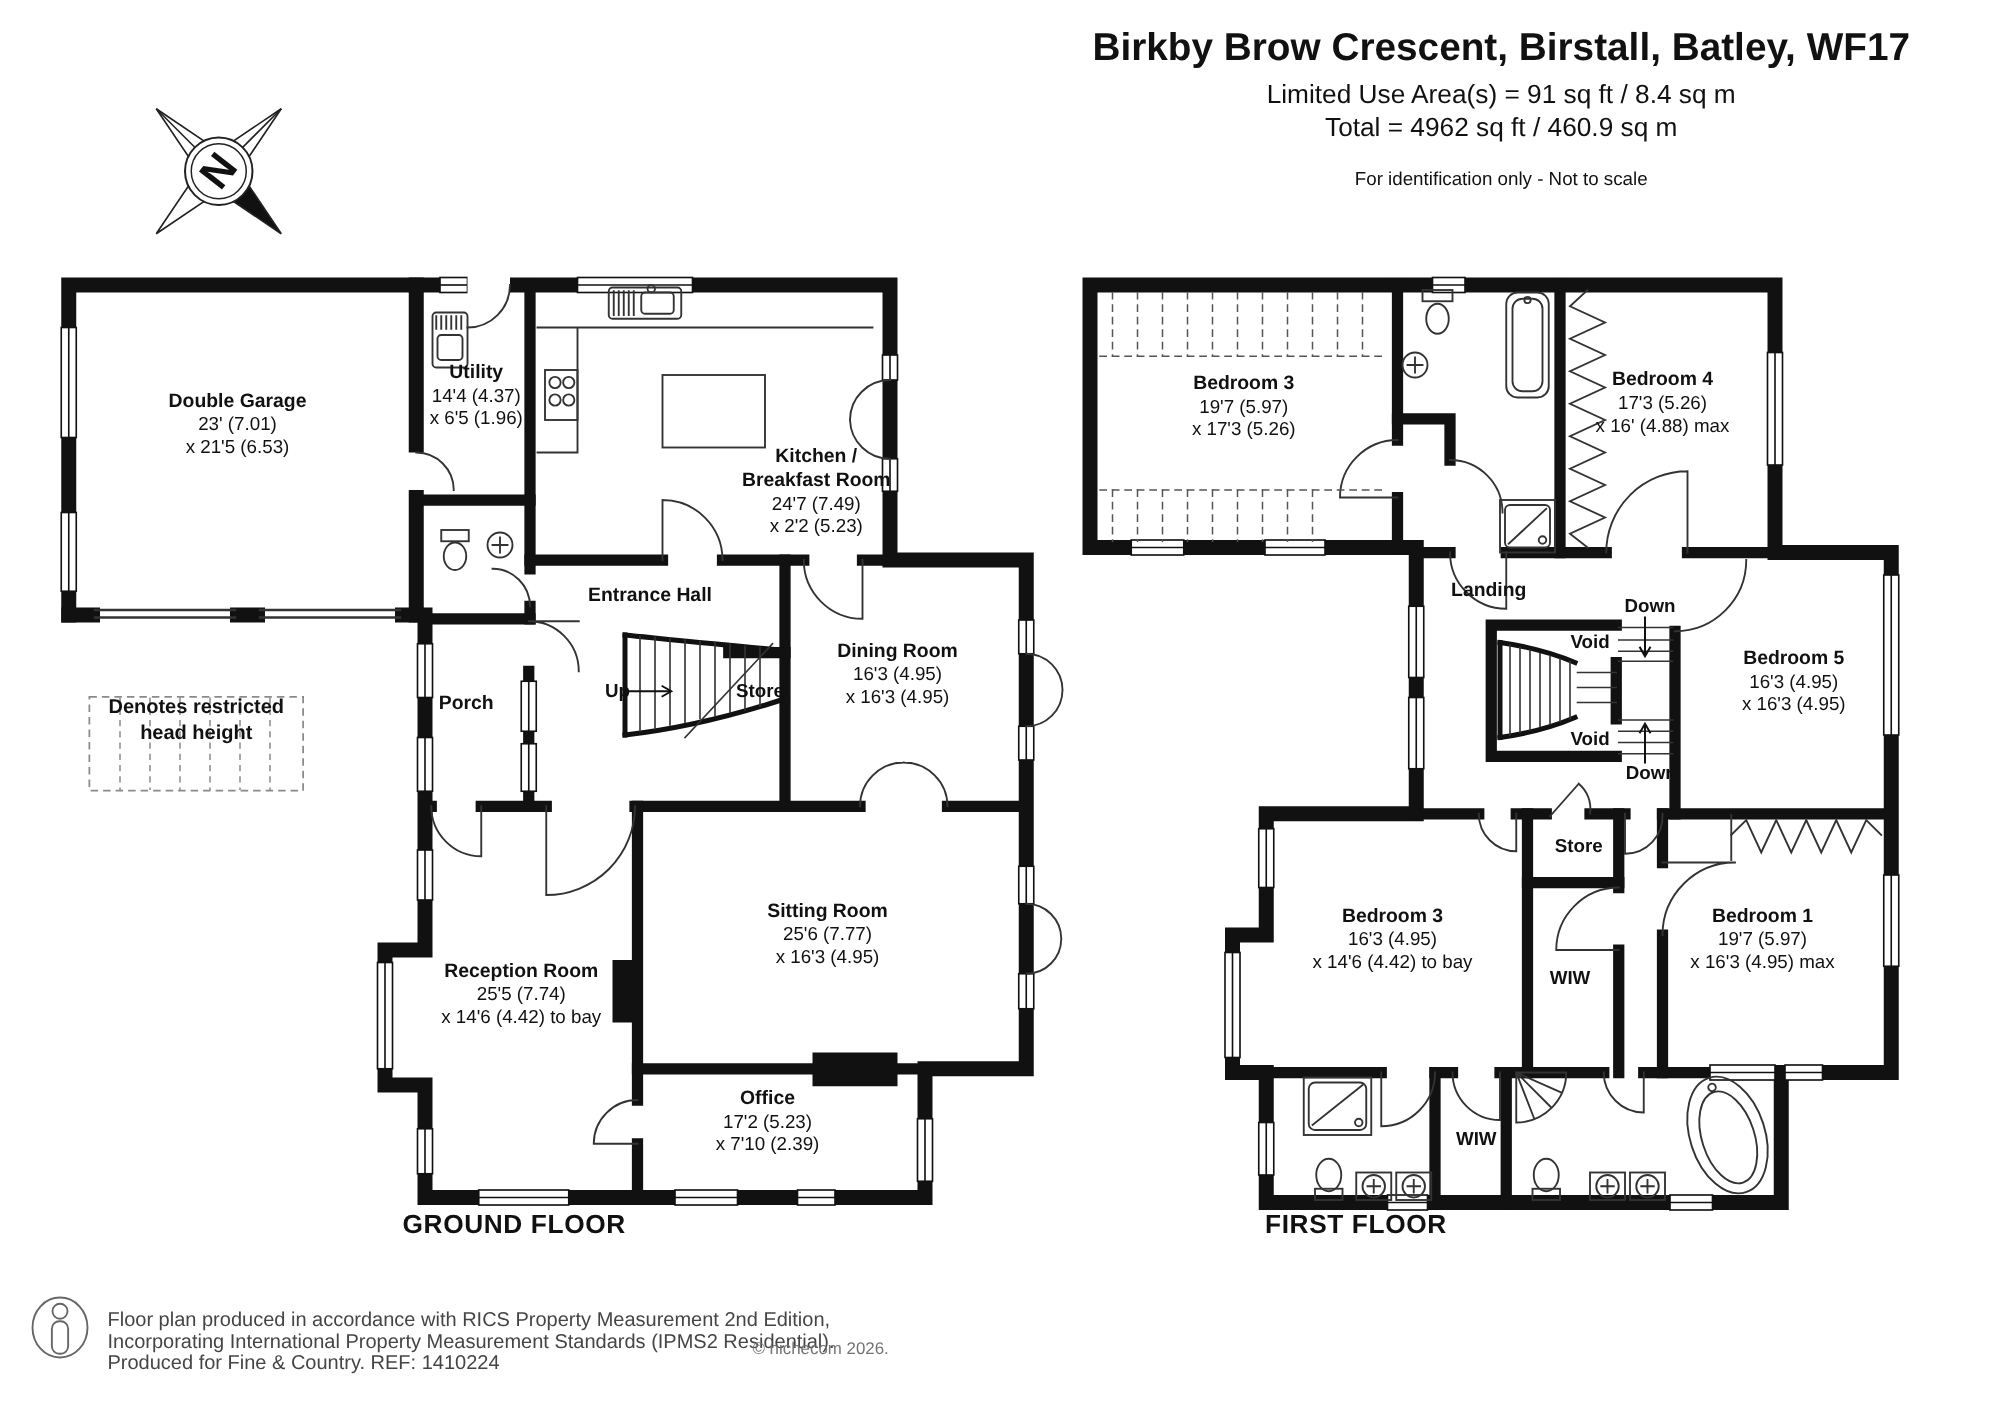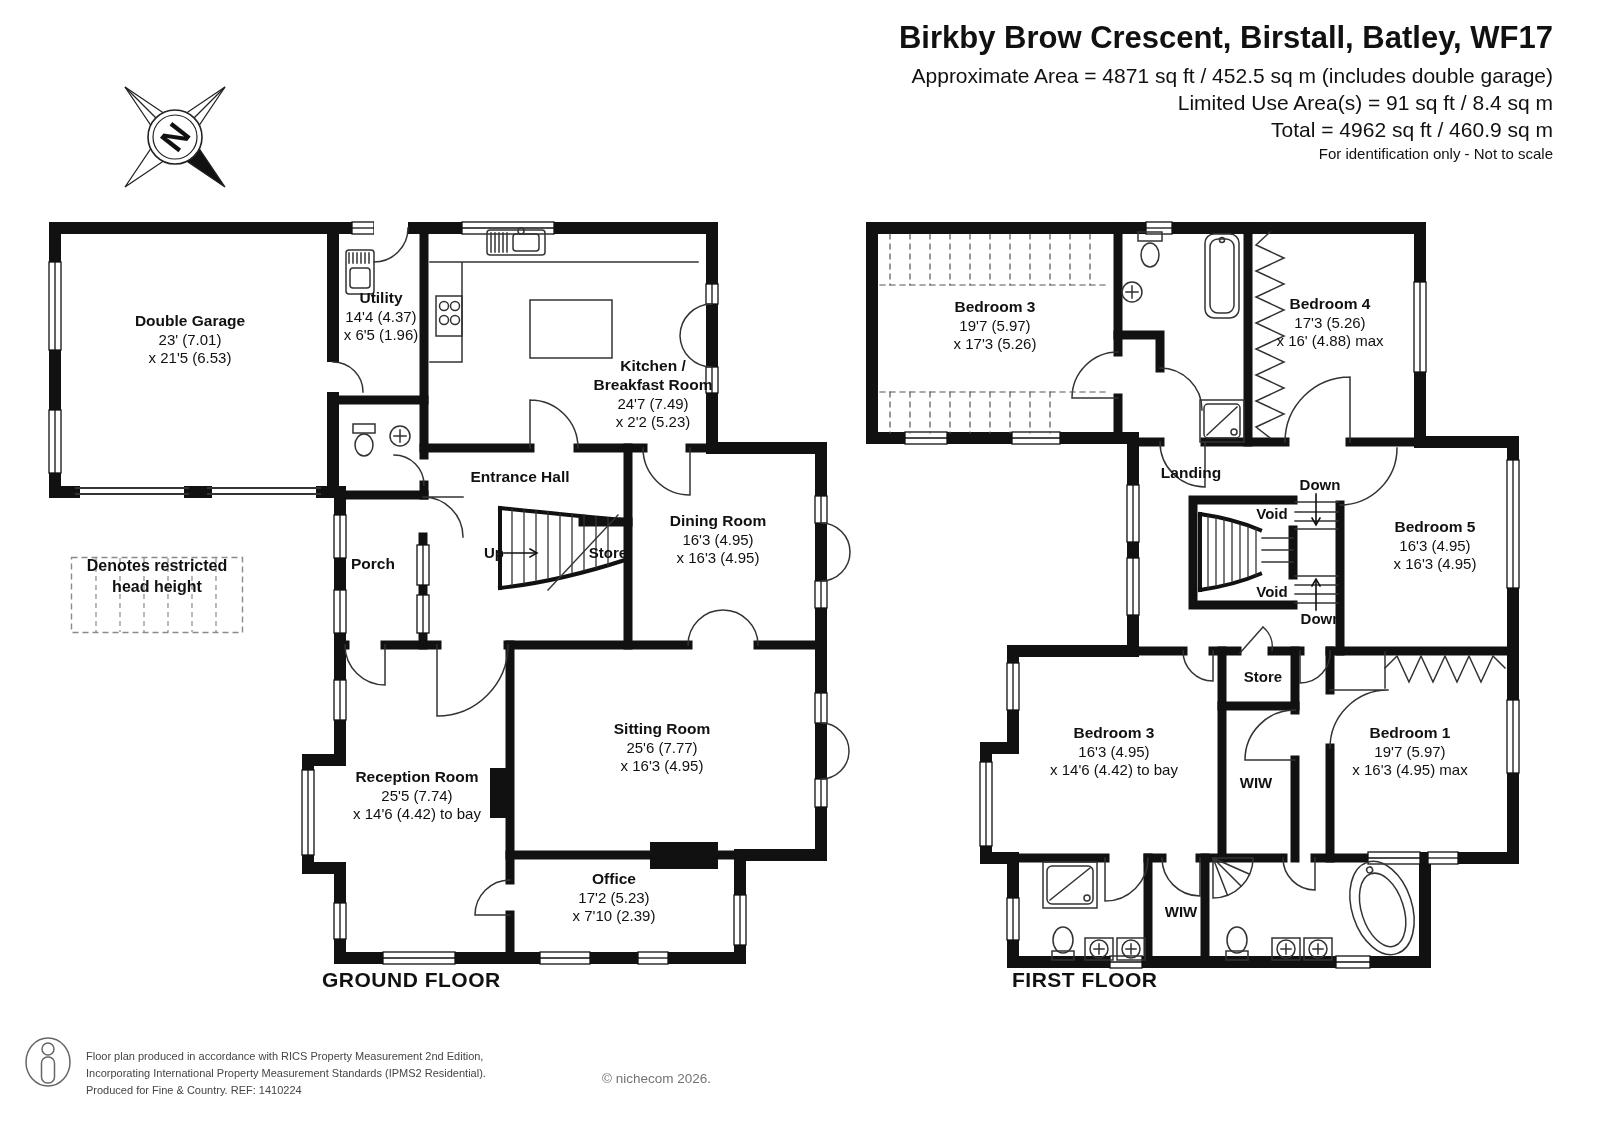--- a/index.html
+++ b/index.html
@@ -5,36 +5,35 @@
   html,body{margin:0;padding:0;}
   body{width:1599px;height:1131px;position:relative;background:#fff;overflow:hidden;
        font-family:"Liberation Sans", sans-serif;color:#111;}
   svg{position:absolute;overflow:visible;}
   .plan line,.plan path,.plan polyline,.plan rect,.plan ellipse,.plan circle,.plan polygon{vector-effect:none;}
   .room-label{position:absolute;transform:translate(-50%,-50%);text-align:center;line-height:1.22;white-space:nowrap;}
   .rn{display:block;font-weight:bold;font-size:15.5px;}
   .rd{display:block;font-size:15px;}
   .mini{font-weight:bold;font-size:15px;margin-left:10px;}
   .floor-label{position:absolute;font-weight:bold;font-size:21px;letter-spacing:.5px;}
-  .hdr{position:absolute;top:20px;right:46px;text-align:right;}
+  .hdr{position:absolute;top:20px;right:71px;text-align:center;}
   .hdr-title{font-weight:bold;font-size:31px;margin-bottom:8px;}
   .hdr-line{font-size:21px;margin-top:3px;}
-  .hdr-note{font-size:15px;margin-top:3px;}
+  .hdr-note{font-size:15px;margin-top:20px;}
   .legend{position:absolute;left:70px;top:556px;width:174px;height:78px;}
   .legend-text{position:absolute;left:0;top:0;width:174px;height:78px;display:flex;align-items:flex-start;justify-content:center;
                text-align:center;font-weight:bold;font-size:16px;line-height:1.3;}
-  .footer{position:absolute;left:86px;top:1048px;font-size:11px;line-height:17px;color:#454545;}
+  .footer{position:absolute;left:86px;top:1048px;font-size:16px;line-height:17px;color:#454545;}
   .copyright{position:absolute;left:602px;top:1071px;font-size:13.5px;color:#737373;}
 </style>
 </head>
 <body>
 
 <div class="hdr">
   <div class="hdr-title">Birkby Brow Crescent, Birstall, Batley, WF17</div>
-  <div class="hdr-line">Approximate Area = 4871 sq ft / 452.5 sq m (includes double garage)</div>
   <div class="hdr-line">Limited Use Area(s) = 91 sq ft / 8.4 sq m</div>
   <div class="hdr-line">Total = 4962 sq ft / 460.9 sq m</div>
   <div class="hdr-note">For identification only - Not to scale</div>
 </div>
 
 <svg style="left:100px;top:62px" width="150" height="150" viewBox="-75 -75 150 150">
   <g stroke="#222" fill="#fff" stroke-width="1.3">
     <polygon points="50,-50 19,-4 4,-19"></polygon>
     <polygon points="-50,-50 -19,-4 -4,-19"></polygon>
     <polygon points="-50,50 -19,4 -4,19"></polygon>

